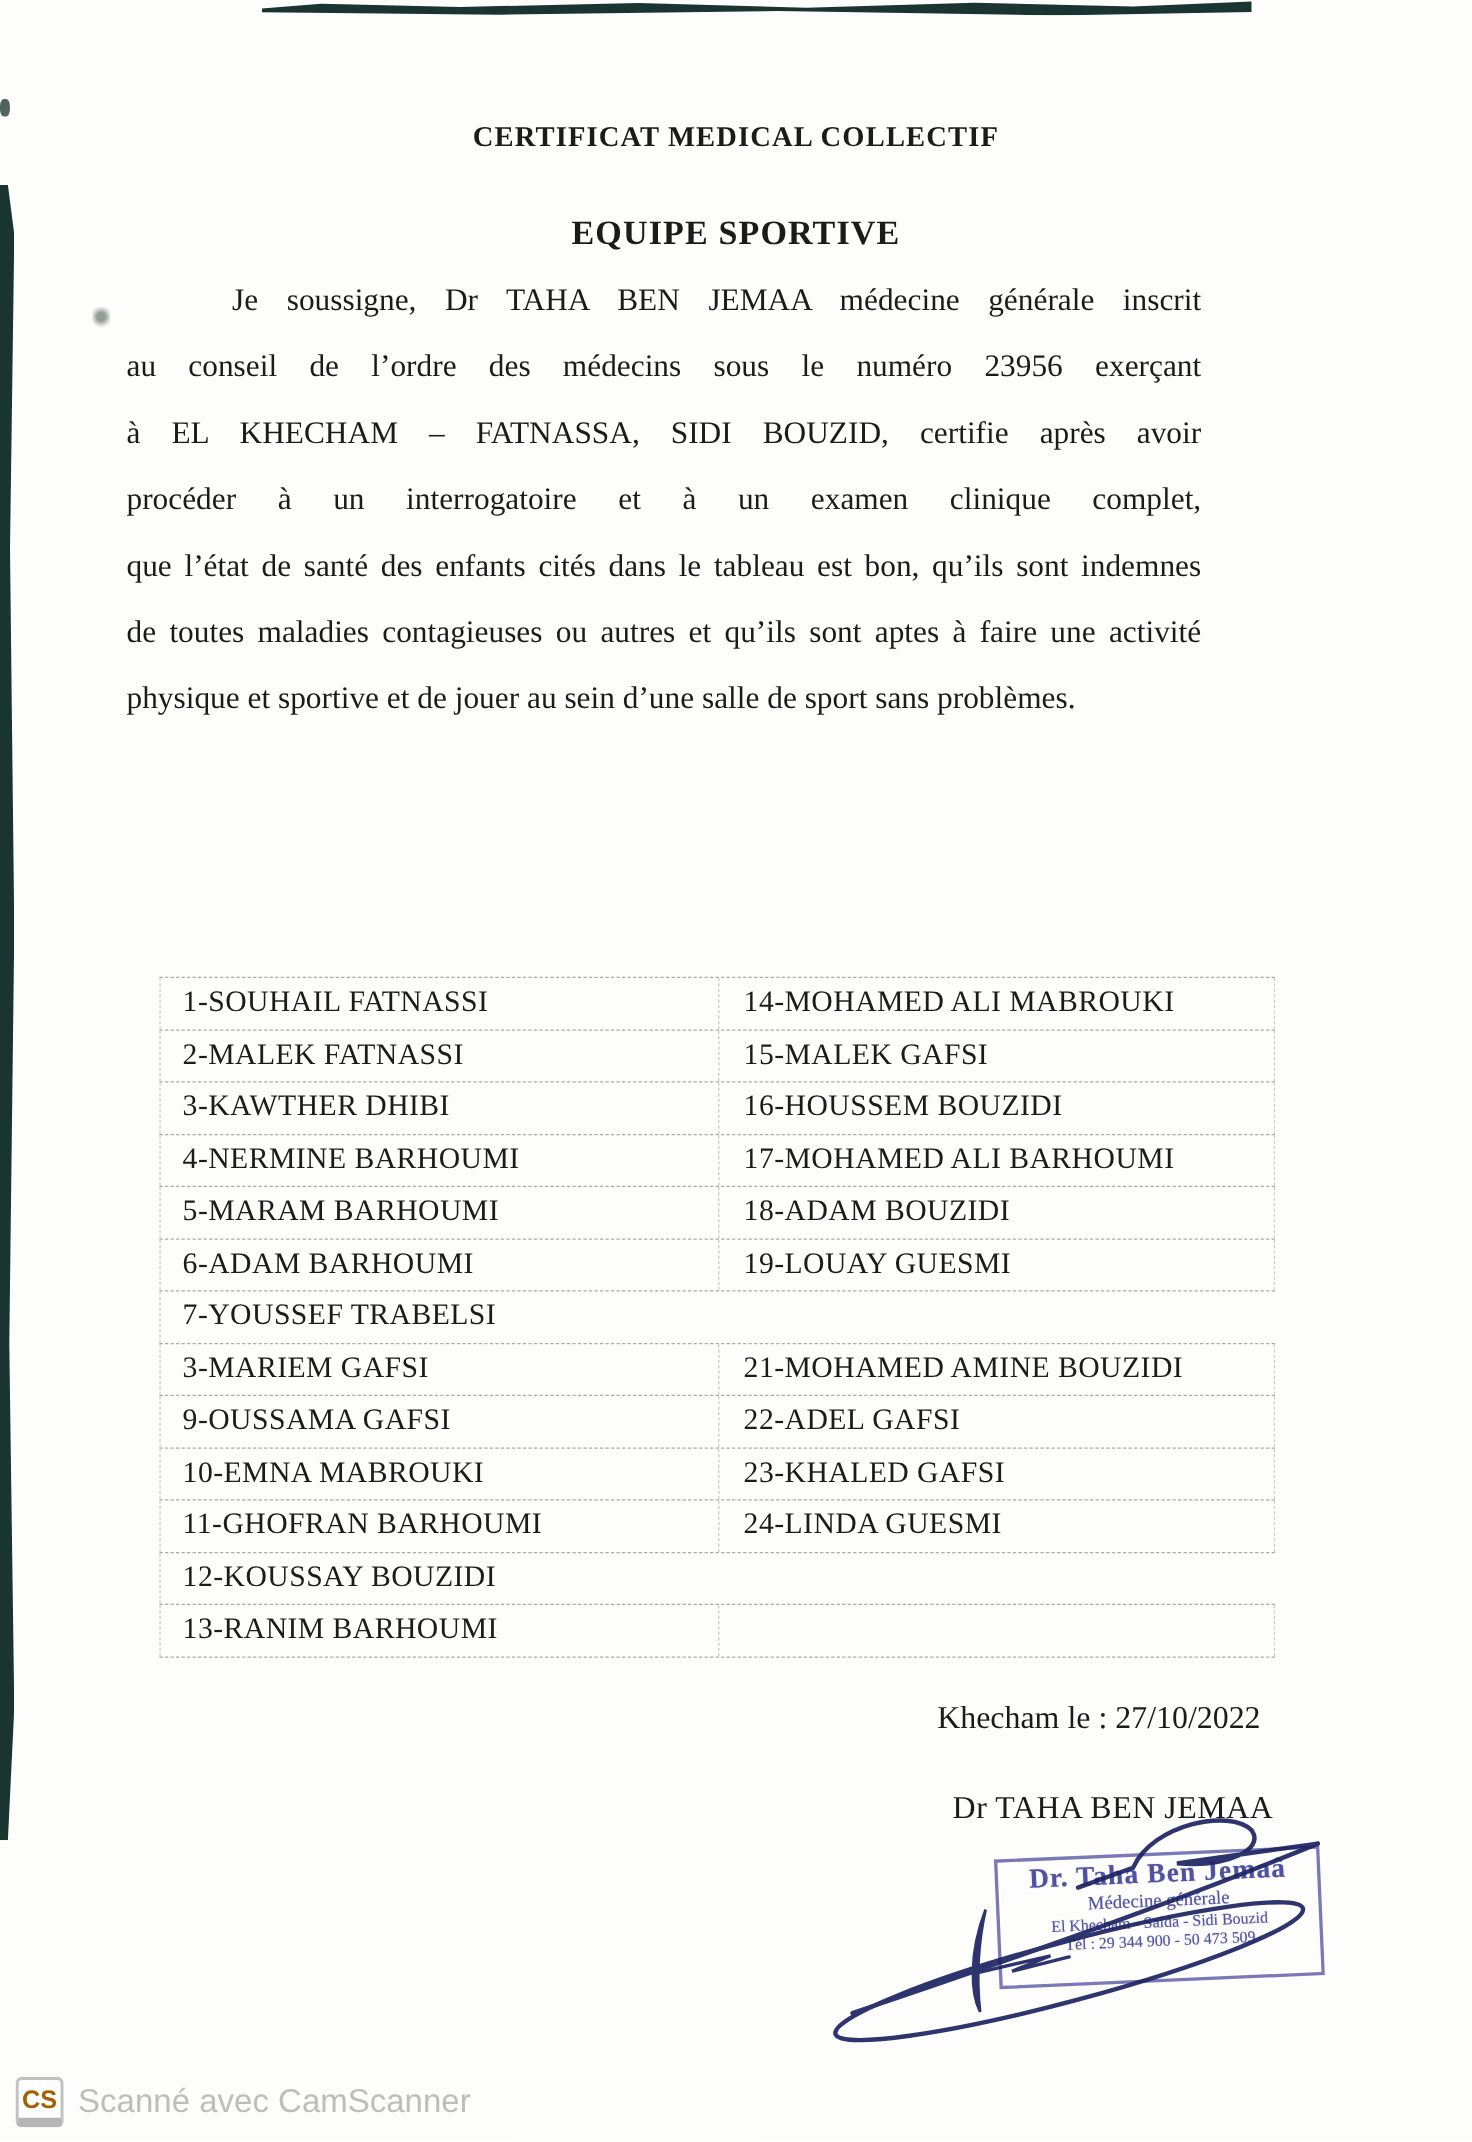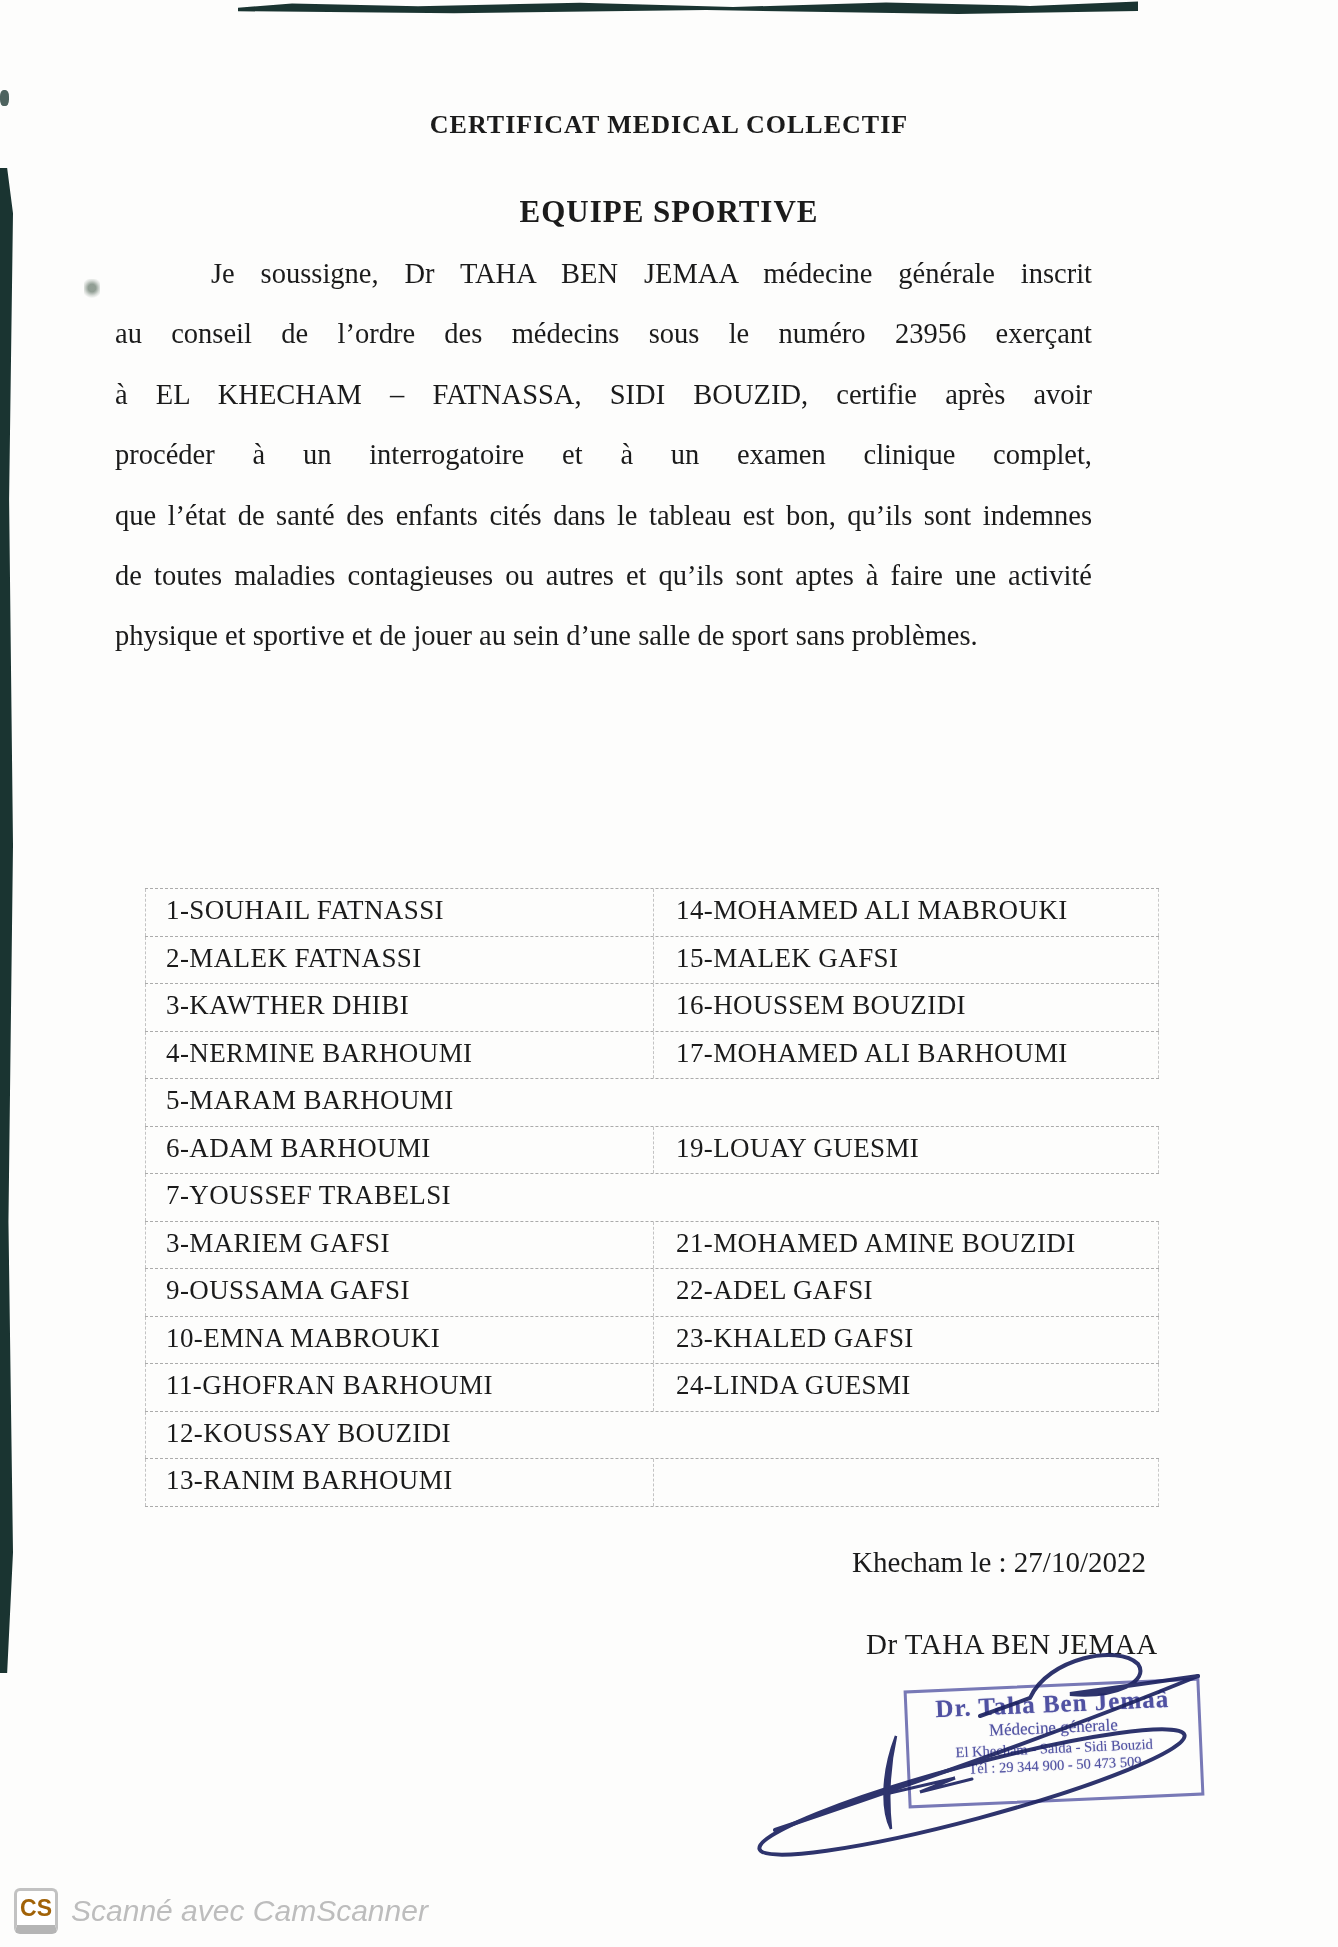--- a/index.html
+++ b/index.html
@@ -46,21 +46,21 @@
   .stamp-l3{font-size:14.5px;margin-top:2px;}
   .stamp-l4{font-size:14.5px;}
 
   .signature{position:absolute;left:730px;top:1628px;width:520px;height:260px;}
 
   .watermark{position:absolute;left:14px;top:1888px;display:flex;align-items:center;gap:13px;
     font-family:"Liberation Sans", sans-serif;}
   .cs-badge{width:38px;height:34px;border:3px solid #c2c2c2;border-bottom:9px solid #b5b5b5;
     border-radius:6px;color:#a16207;font-weight:bold;font-size:23px;
     display:flex;align-items:center;justify-content:center;background:#fff;}
-  .wm-text{color:#bdbdbd;font-size:30px;font-style:italic;}
+  .wm-text{color:#bdbdbd;font-size:30px;}
 </style>
 </head>
 <body>
 
 <div class="page">
 
   <div class="edge edge-top"></div>
   <div class="edge edge-left"></div>
   <div class="speck"></div>
   <div class="smudge"></div>
@@ -90,20 +90,21 @@
     <div class="r-row">
       <div class="r-cell">3-KAWTHER DHIBI</div>
       <div class="r-cell right">16-HOUSSEM BOUZIDI</div>
     </div>
     <div class="r-row">
       <div class="r-cell">4-NERMINE BARHOUMI</div>
       <div class="r-cell right">17-MOHAMED ALI BARHOUMI</div>
     </div>
     <div class="r-row">
       <div class="r-cell">5-MARAM BARHOUMI</div>
+      <div class="r-cell right">18-ADAM BOUZIDI</div>
     </div>
     <div class="r-row">
       <div class="r-cell">6-ADAM BARHOUMI</div>
       <div class="r-cell right">19-LOUAY GUESMI</div>
     </div>
     <div class="r-row">
       <div class="r-cell">7-YOUSSEF TRABELSI</div>
     </div>
     <div class="r-row">
       <div class="r-cell">3-MARIEM GAFSI</div>

